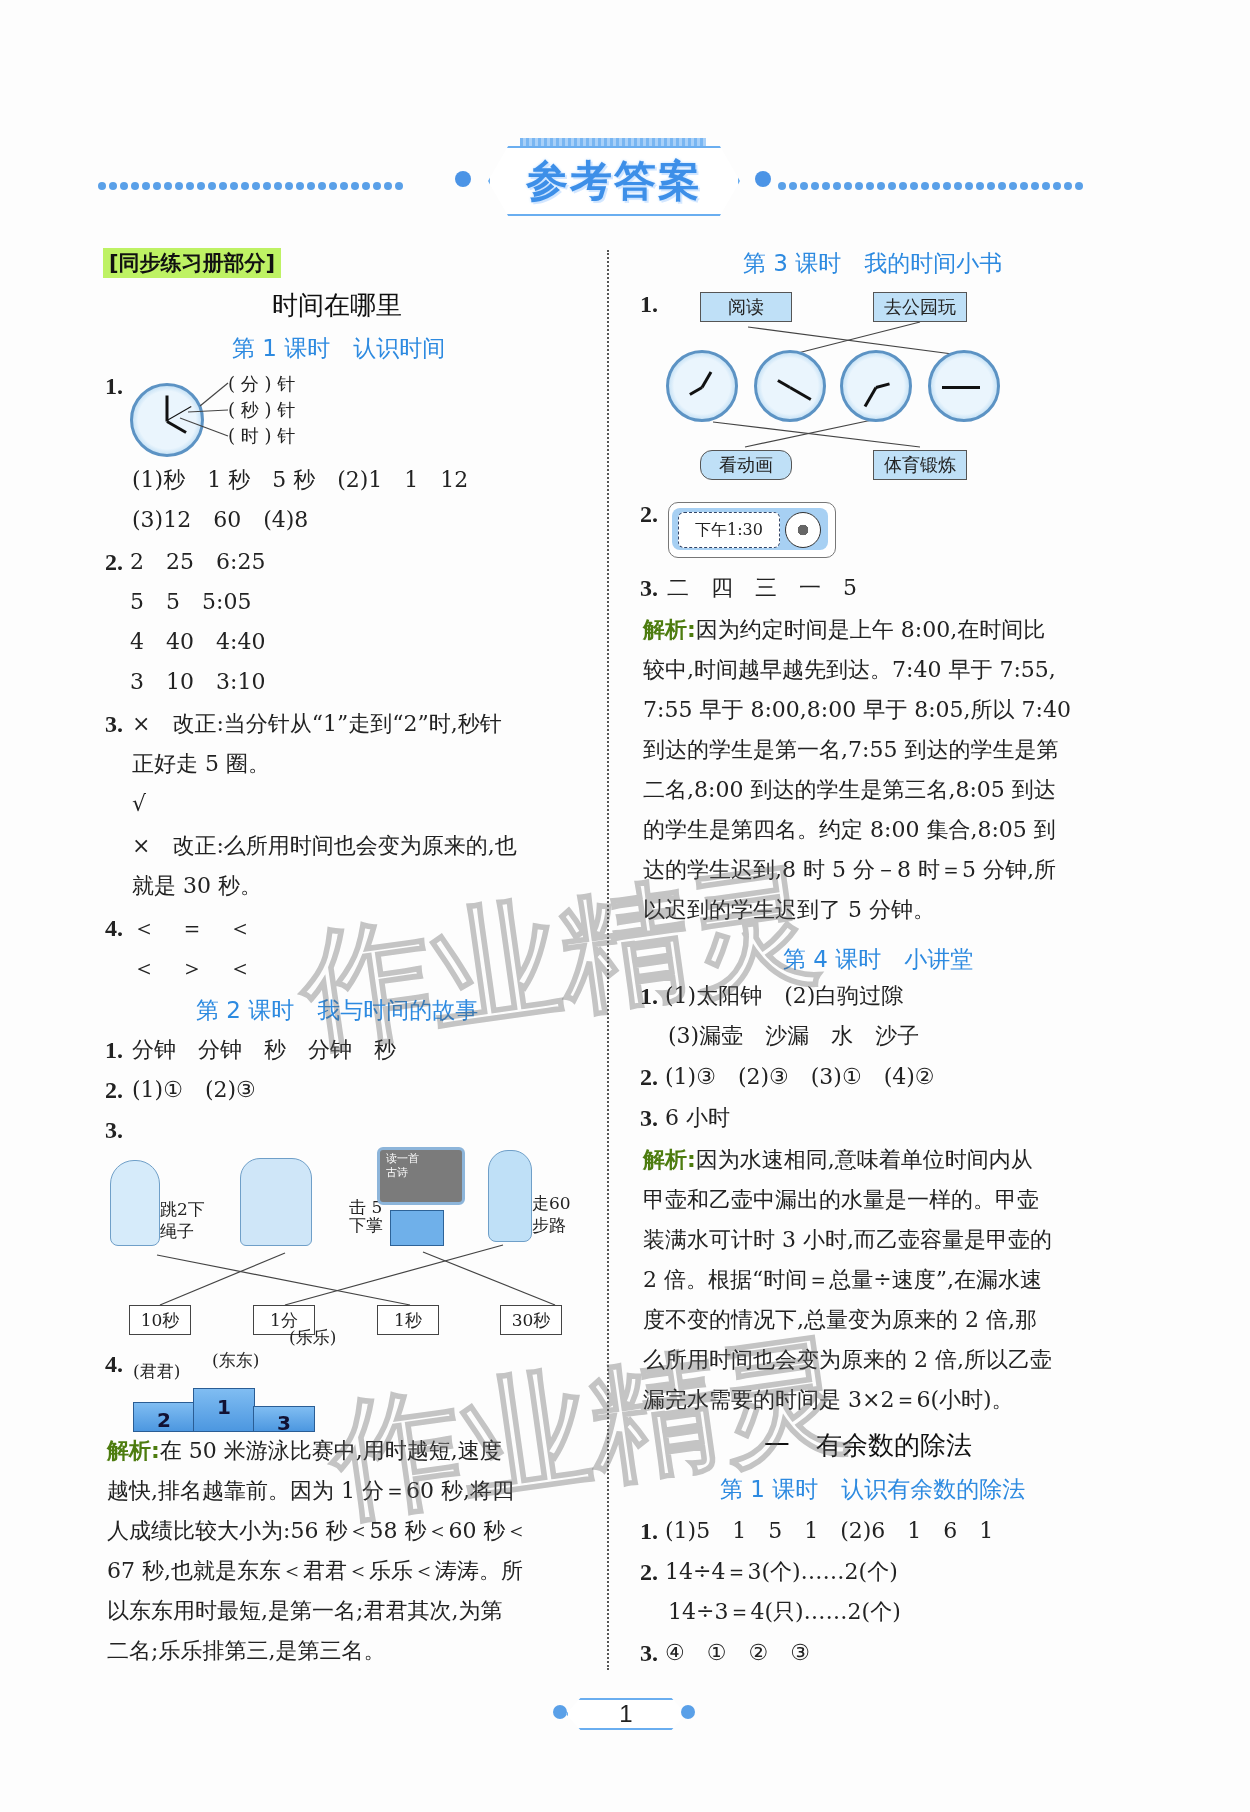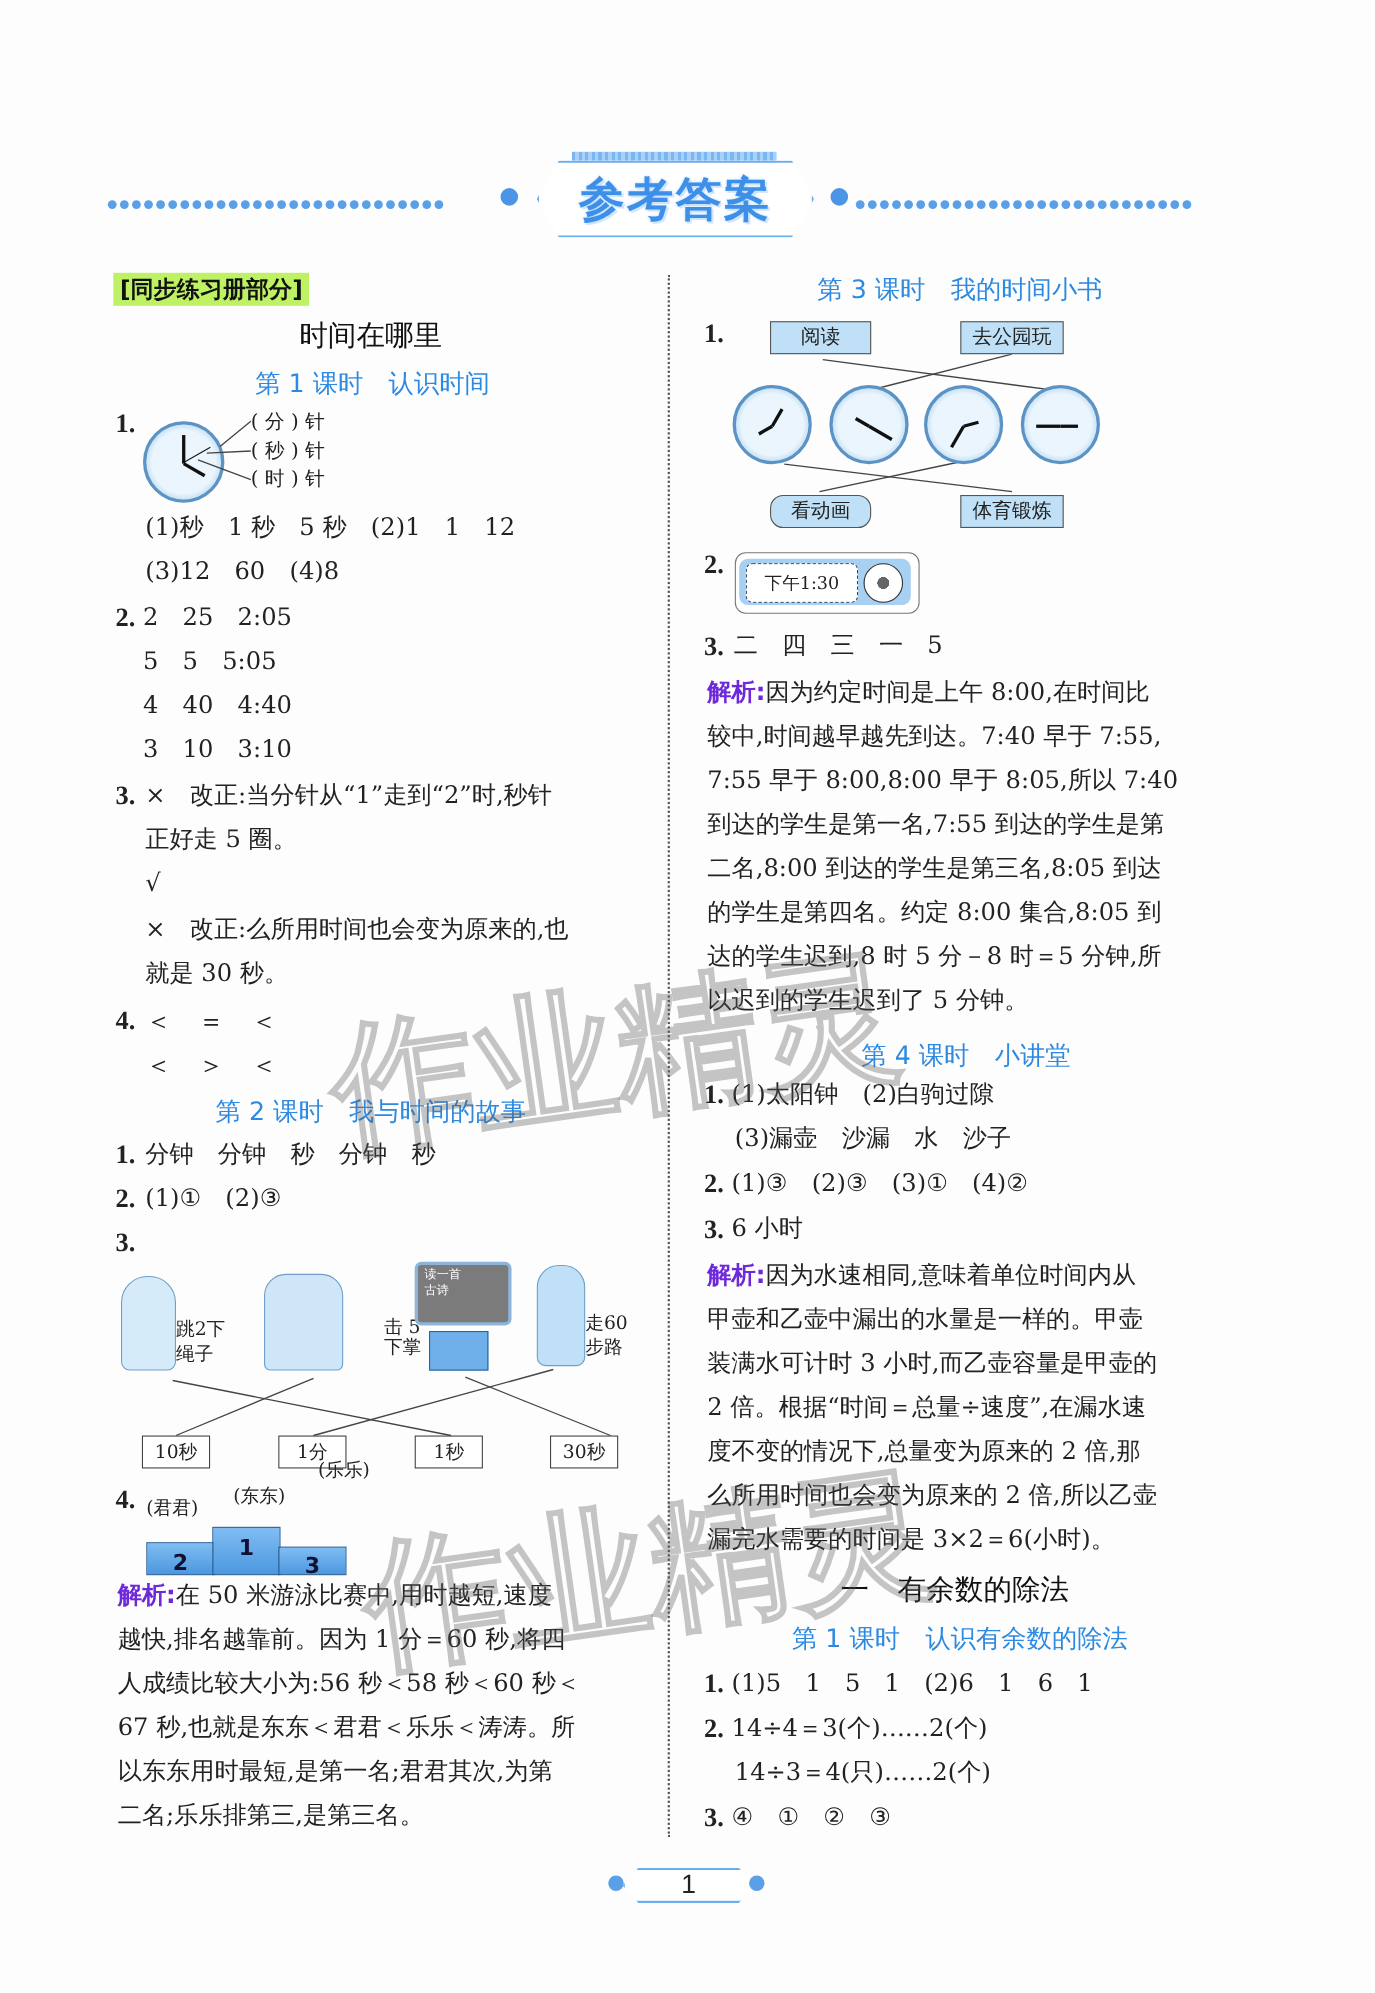--- a/index.html
+++ b/index.html
@@ -18,21 +18,21 @@
        letter-spacing:2px;text-shadow:0 0 3px #bcdcff,2px 2px 0 #d6e8ff;}
   .hdr-bar{position:absolute;left:520px;top:138px;width:186px;height:8px;background:repeating-linear-gradient(90deg,#79b6f2 0 3px,#a8d0f8 3px 6px);}
   
   .divider{position:absolute;left:607px;top:250px;height:1420px;border-left:2px dotted #555;}
   .line{position:absolute;font-size:22px;line-height:28px;white-space:pre;}
   .num{font-weight:bold;font-family:"Liberation Serif",serif;font-size:24px;}
   .blue-h{position:absolute;font-family:"DejaVu Sans",sans-serif;color:#2d8ae0;font-size:23px;white-space:pre;}
   .black-h{position:absolute;font-family:"DejaVu Sans",sans-serif;color:#111;font-size:26px;white-space:pre;}
   .tag{position:absolute;left:103px;top:248px;background:#bef264;padding:0 6px;height:30px;line-height:30px;
        font-family:"DejaVu Sans",sans-serif;font-weight:bold;font-size:21px;color:#111;}
-  .jiexi{color:#6d28d9;font-family:"DejaVu Sans",sans-serif;font-weight:bold;}
+  .jiexi{color:#4d7c0f;font-family:"DejaVu Sans",sans-serif;font-weight:bold;}
   .box{position:absolute;border:1.5px solid #444;background:#fff;font-size:17px;text-align:center;}
   .boxblue{position:absolute;border:1.5px solid #555;background:#bfe0f7;font-size:18px;text-align:center;}
   .clock{position:absolute;border-radius:50%;background:radial-gradient(circle,#eaf5fd 0 60%,#bcdcf3 75%,#7eb3dc 100%);border:3px solid #5c93c4;}
   .clock i{position:absolute;left:50%;top:50%;background:#111;transform-origin:0 50%;height:3px;}
   .pageno{position:absolute;left:566px;top:1698px;width:116px;height:28px;border:2px solid #6aaef0;
        clip-path:polygon(12% 0,88% 0,100% 50%,88% 100%,12% 100%,0 50%);background:#fff;
        text-align:center;font-size:24px;line-height:28px;font-family:"Liberation Sans",sans-serif;}
   .podium{position:absolute;background:linear-gradient(#80bdf2,#4c97e0);border:1px solid #2a5d94;
        font-family:"DejaVu Sans",sans-serif;font-weight:bold;color:#113;text-align:center;font-size:20px;}
   .watermark{position:absolute;font-family:"DejaVu Sans",sans-serif;font-size:130px;font-weight:bold;
@@ -67,21 +67,21 @@
     <i style="width:22px;transform:rotate(30deg);"></i>
     <i style="width:28px;height:1px;transform:rotate(-30deg);"></i>
 </div>
 <div class="line" style="left:228px;top:370px;font-size:18px;">( 分 ) 针</div>
 <div class="line" style="left:228px;top:396px;font-size:18px;">( 秒 ) 针</div>
 <div class="line" style="left:228px;top:422px;font-size:18px;">( 时 ) 针</div>
 <div class="line" style="left:132px;top:466px;">(1)秒　1 秒　5 秒　(2)1　1　12</div>
 <div class="line" style="left:132px;top:506px;">(3)12　60　(4)8</div>
 
 <div class="line num" style="left:105px;top:548px;">2.</div>
-<div class="line" style="left:130px;top:548px;">2　25　2:05</div>
+<div class="line" style="left:130px;top:548px;">2　25　6:25</div>
 <div class="line" style="left:130px;top:588px;">5　5　5:05</div>
 <div class="line" style="left:130px;top:628px;">4　40　4:40</div>
 <div class="line" style="left:130px;top:668px;">3　10　3:10</div>
 
 <div class="line num" style="left:105px;top:710px;">3.</div>
 <div class="line" style="left:132px;top:710px;">×　改正:当分针从“1”走到“2”时,秒针</div>
 <div class="line" style="left:132px;top:750px;">正好走 5 圈。</div>
 <div class="line" style="left:132px;top:790px;">√</div>
 <div class="line" style="left:132px;top:832px;">×　改正:么所用时间也会变为原来的,也</div>
 <div class="line" style="left:132px;top:872px;">就是 30 秒。</div>

